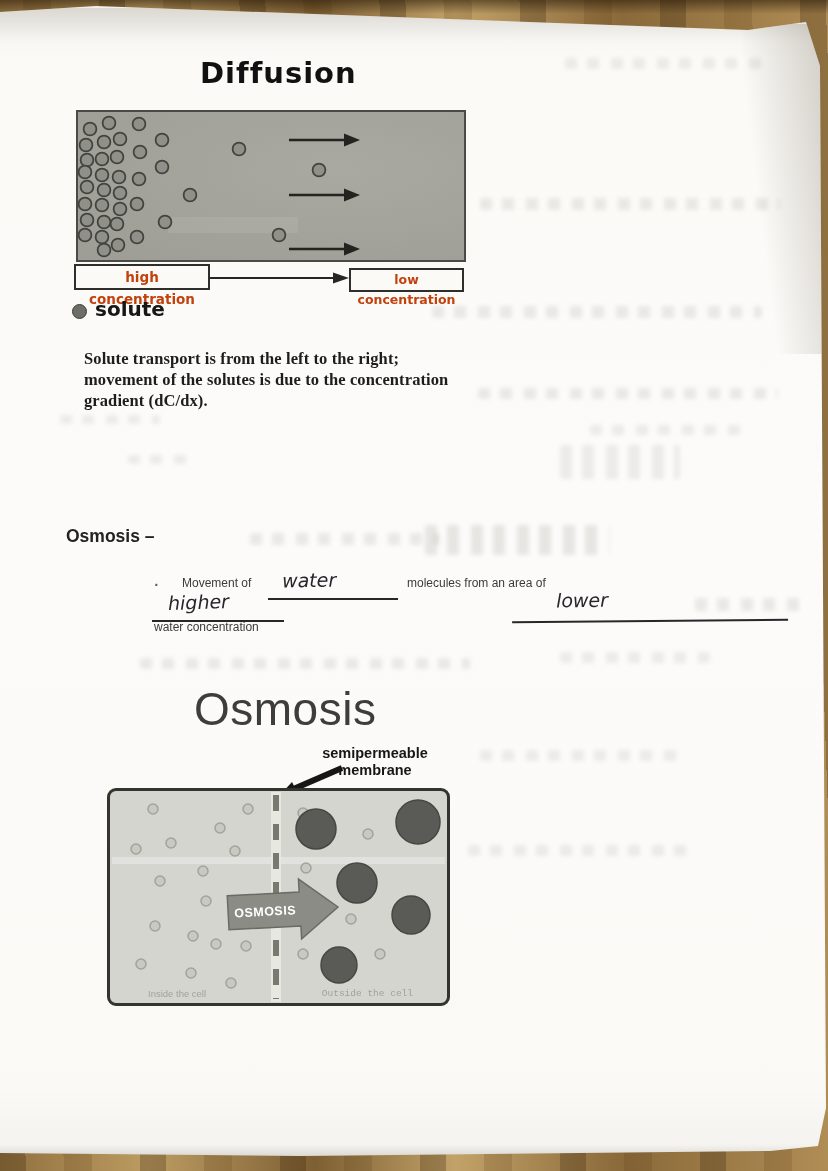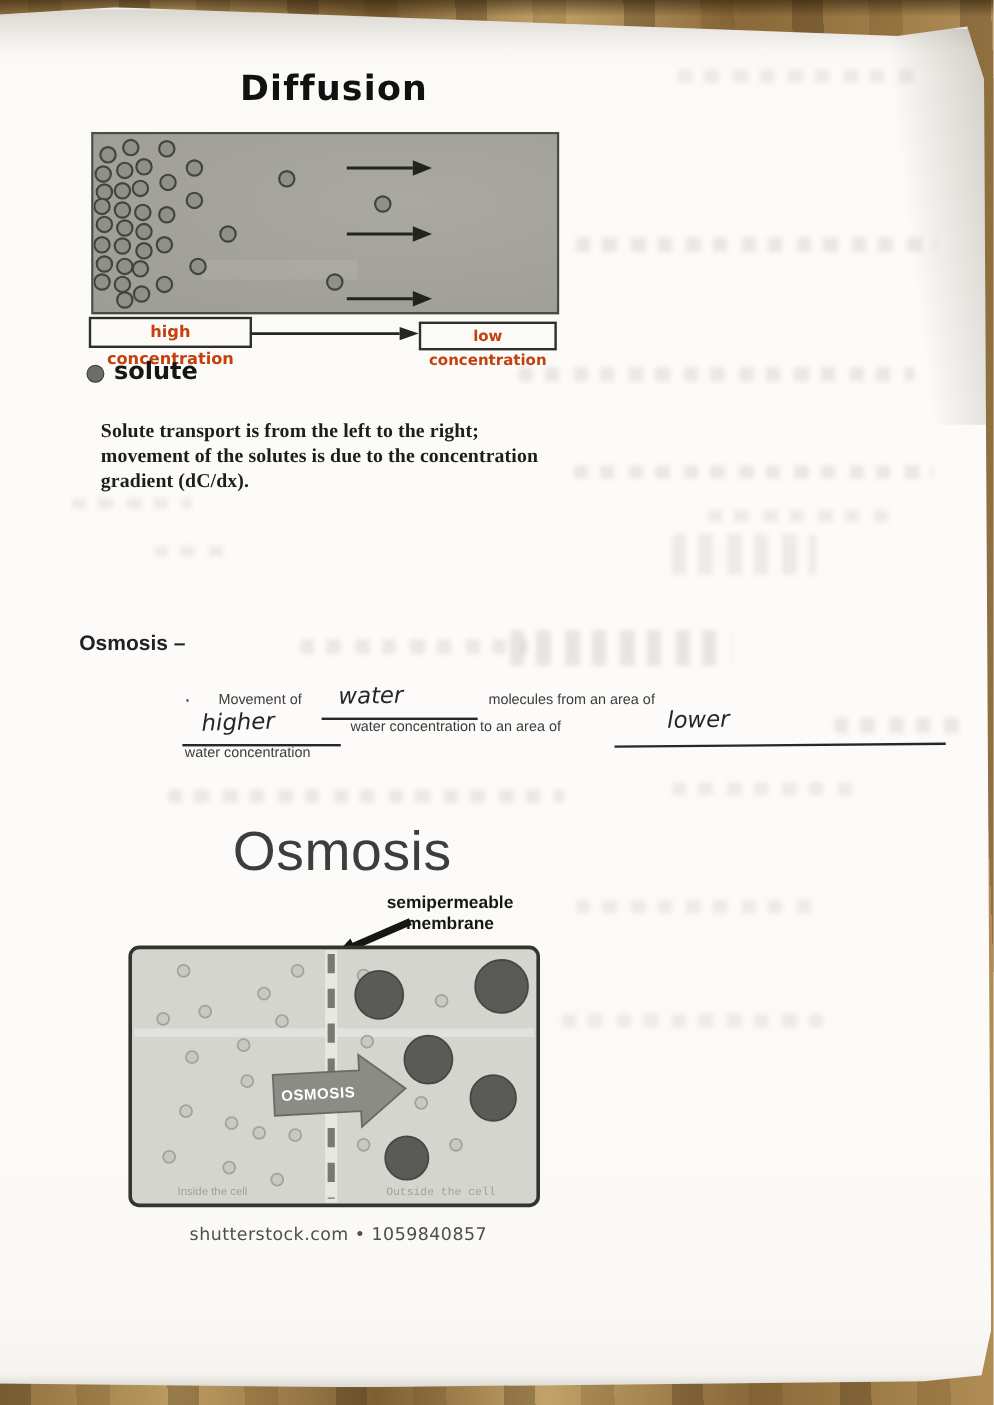--- a/index.html
+++ b/index.html
@@ -174,21 +174,20 @@
 
   <div class="abs clean osmosis-heading">Osmosis –</div>
 
   <div class="abs clean bullet-dot">·</div>
   <div class="abs clean fill-row t-move">Movement of</div>
   <div class="abs blank blank1"></div>
   <div class="abs hand hw-water">water</div>
   <div class="abs clean fill-row t-molecules">molecules from an area of</div>
   <div class="abs blank blank2"></div>
   <div class="abs hand hw-higher">higher</div>
-  <div class="abs clean fill-row t-water-conc">water concentration to an area of</div>
   <div class="abs blank blank3"></div>
   <div class="abs hand hw-lower">lower</div>
   <div class="abs clean fill-row t-tail">water concentration</div>
 
   <div class="abs clean osmosis-title">Osmosis</div>
 
   <div class="abs membrane-label">semipermeable
 membrane</div>
   <svg class="abs membrane-pointer" width="80" height="42" viewBox="0 0 80 42">
     <line x1="72" y1="4" x2="24.6" y2="24.6" stroke="#161614" stroke-width="6"></line>
@@ -229,14 +228,13 @@
         <circle cx="229" cy="174" r="18" fill="#5a5a56" stroke="#474742" stroke-width="1.5"></circle>
         <g transform="rotate(-3 228 116)">
           <polygon points="118,99 190,99 190,86 228,116 190,146 190,133 118,133" fill="#8c8c86" stroke="#6b6b65" stroke-width="1.5"></polygon>
           <text x="155" y="121" text-anchor="middle" fill="#ffffff" font-size="12.5" font-weight="bold" font-family="&quot;Liberation Sans&quot;, sans-serif" letter-spacing=".5">OSMOSIS</text>
         </g>
       </svg>
     <div class="fig-cap fig-cap-left">Inside the cell</div>
     <div class="fig-cap fig-cap-right">Outside the cell</div>
   </div>
 
-  <div class="abs watermark">shutterstock.com • 1059840857</div>
 </div>
 
 </body></html>

